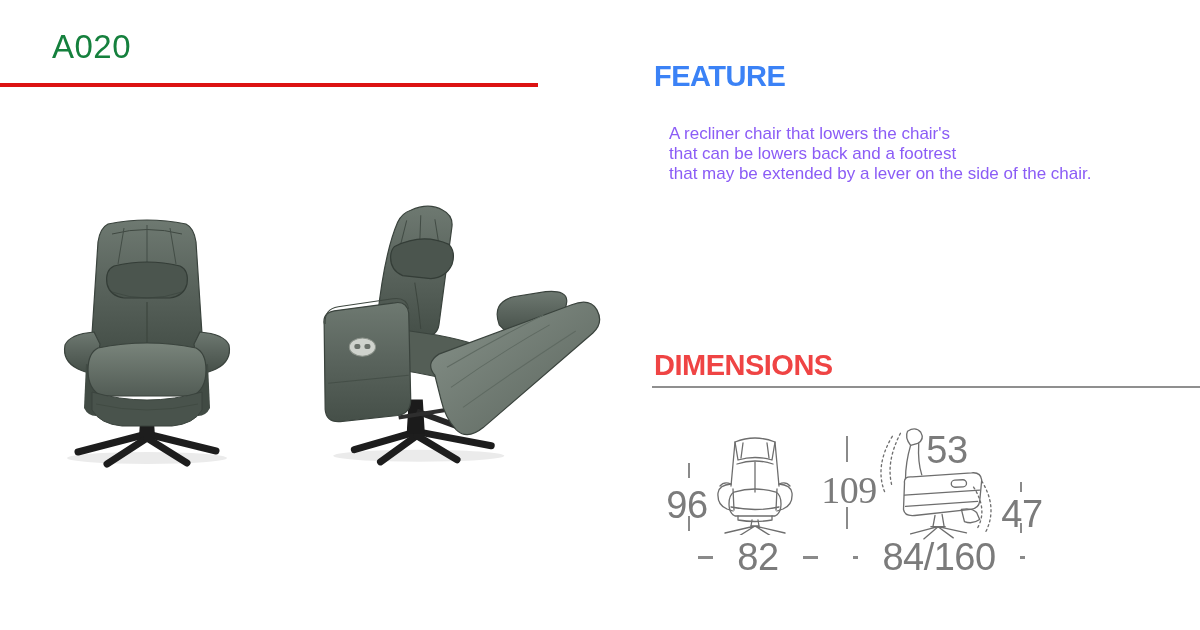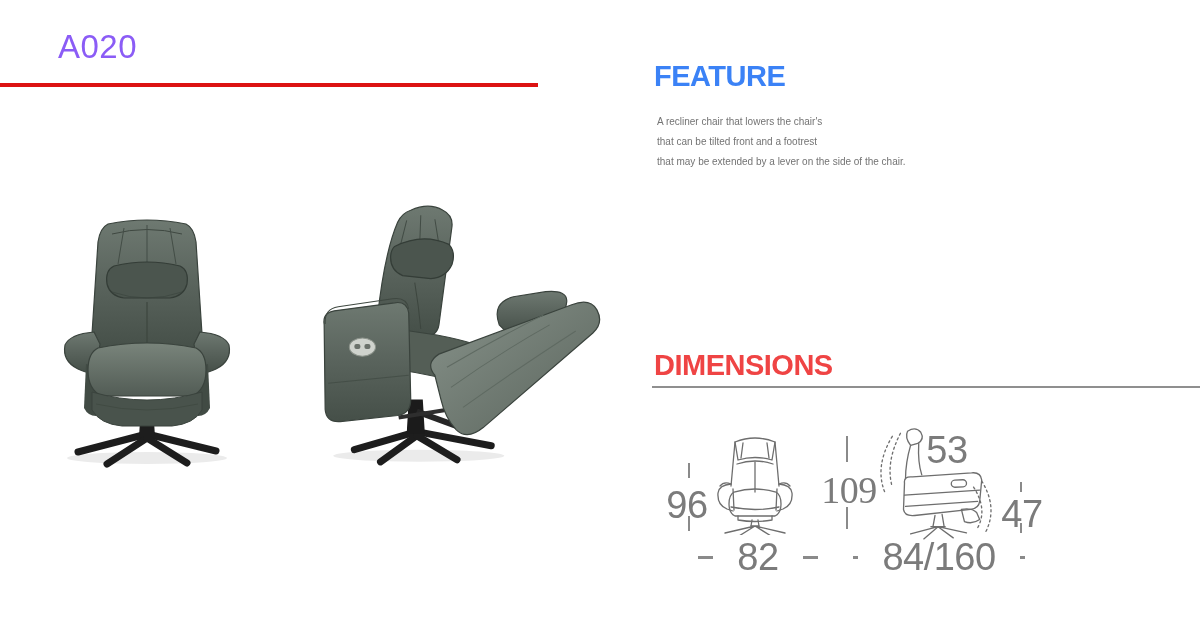--- a/index.html
+++ b/index.html
@@ -2,34 +2,34 @@
 <html><head>
 <meta charset="utf-8">
 <style>
   html,body{margin:0;padding:0;background:#fff;}
   .canvas{
     position:relative;width:1200px;height:630px;background:#ffffff;
     overflow:hidden;font-family:"Liberation Sans","DejaVu Sans",sans-serif;
   }
   
   .model-title{
-    position:absolute;left:58px;top:28px;margin:0;
-    font-size:33px;font-weight:400;color:#8b5cf6;letter-spacing:.5px;
+    position:absolute;left:52px;top:28px;margin:0;
+    font-size:33px;font-weight:400;color:#15803d;letter-spacing:.5px;
   }
   .accent-rule{
     position:absolute;left:0;top:83px;width:538px;height:4px;background:#dc1212;
   }
   
   .feature-heading{
     position:absolute;left:654px;top:60px;margin:0;
     font-size:29px;font-weight:700;color:#3b82f6;letter-spacing:-.5px;
   }
   .feature-text{
-    position:absolute;left:657px;top:112px;margin:0;
-    font-size:10px;line-height:20px;color:#737373;white-space:nowrap;
+    position:absolute;left:657px;top:112px;margin:12px;
+    font-size:17px;line-height:20px;color:#8b5cf6;white-space:nowrap;
   }
   .feature-text span{display:block;}
   
   .dimensions-heading{
     position:absolute;left:654px;top:349px;margin:0;
     font-size:29px;font-weight:700;color:#ef4444;letter-spacing:-.5px;
   }
   .dimensions-rule{
     position:absolute;left:652px;top:386px;width:548px;height:2px;background:#8f8f8f;
   }
@@ -70,21 +70,21 @@
 <body>
 
 <div class="canvas">
 
   <h1 class="model-title">A020</h1>
   <div class="accent-rule"></div>
 
   <h2 class="feature-heading">FEATURE</h2>
   <p class="feature-text">
     <span>A recliner chair that lowers the chair's</span>
-    <span>that can be tilted front and a footrest</span>
+    <span>that can be lowers back and a footrest</span>
     <span>that may be extended by a lever on the side of the chair.</span>
   </p>
 
   <svg class="photo photo-front" viewBox="0 0 190 256">
     <defs>
       <linearGradient id="g1" x1="0" y1="0" x2="0" y2="1">
         <stop offset="0" stop-color="#6e7971"></stop>
           <stop offset=".5" stop-color="#59635c"></stop>
           <stop offset="1" stop-color="#454f48"></stop>
       </linearGradient>

